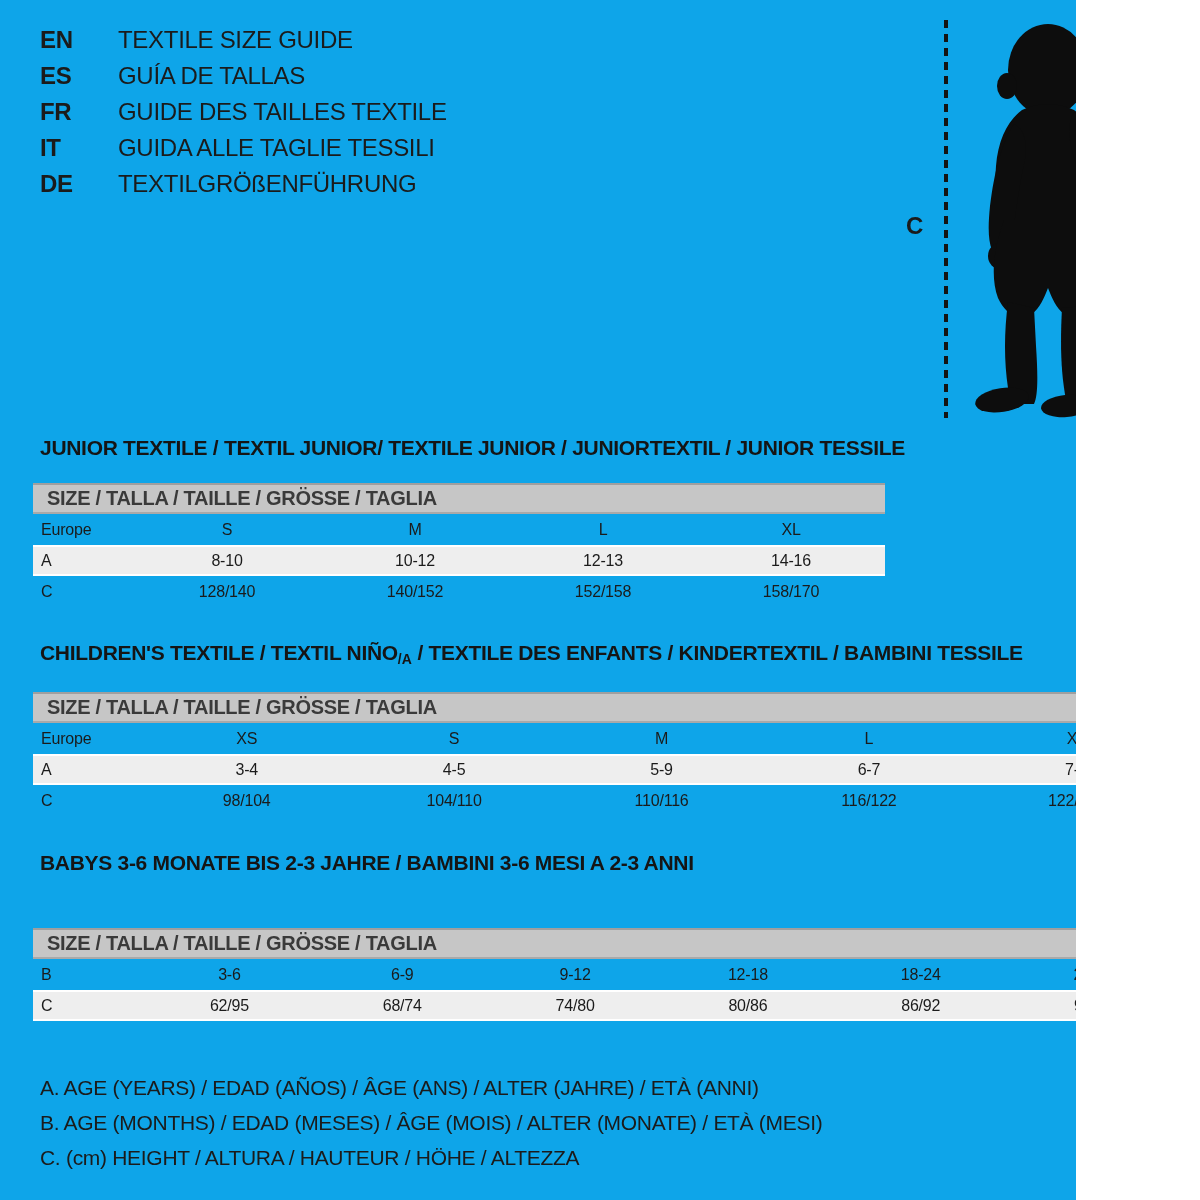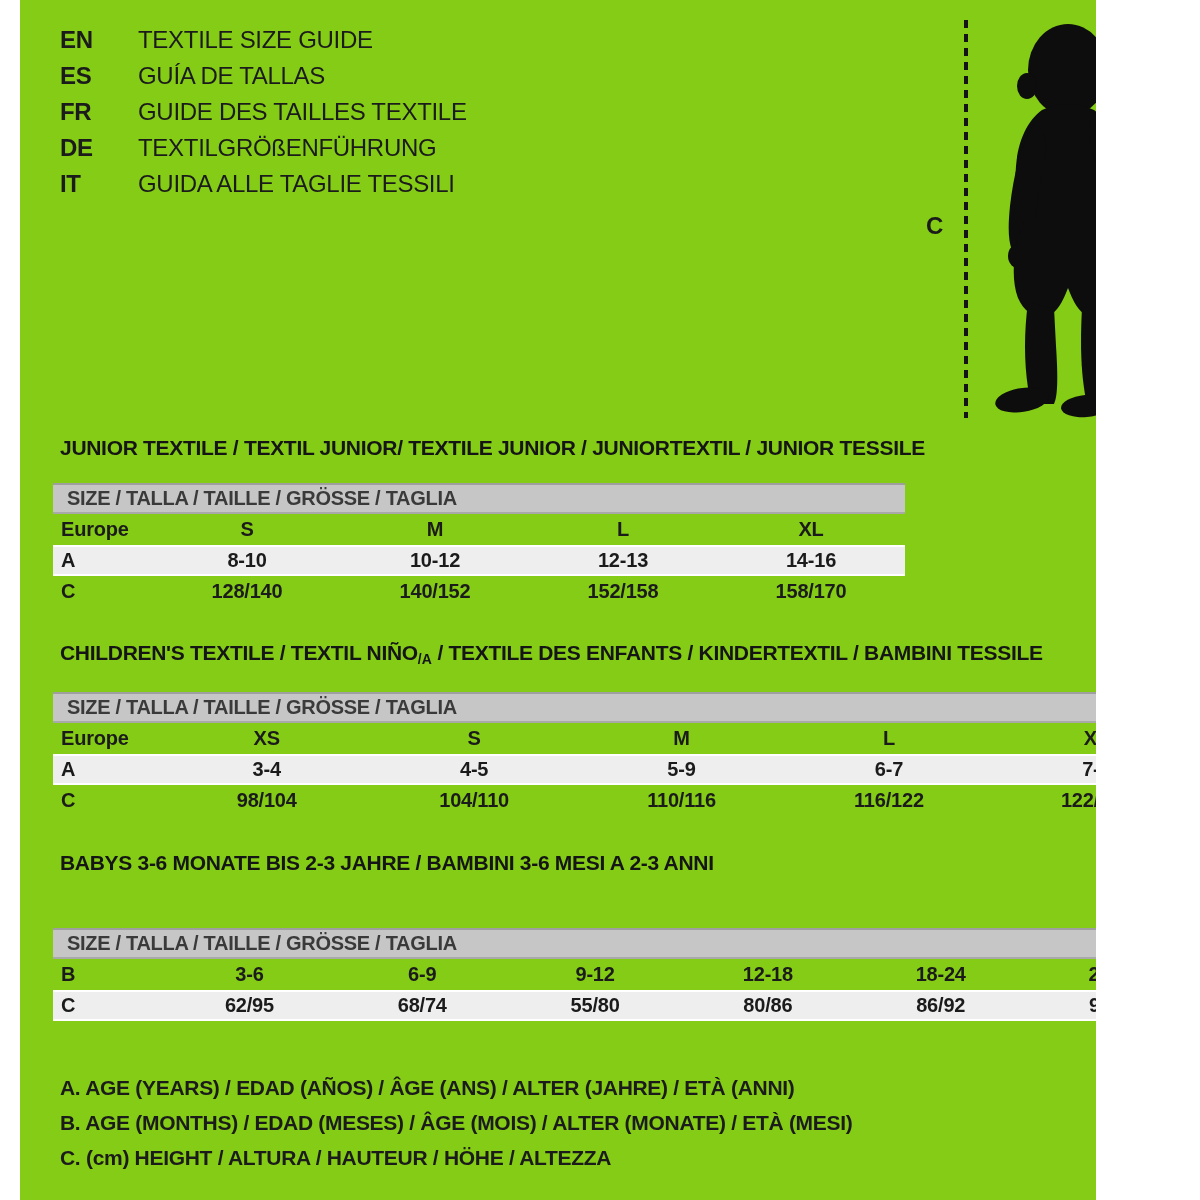--- a/index.html
+++ b/index.html
@@ -1,19 +1,19 @@
 <!DOCTYPE html>
 <html><head>
 <meta charset="utf-8">
 <style>
   html,body{margin:0;padding:0;background:#ffffff;}
   .page{
-    position:relative;width:1076px;height:1200px;background:#84cc16;
+    position:relative;width:1076px;height:1200px;background:#0ea5e9;
     font-family:"Liberation Sans","DejaVu Sans",sans-serif;
-    color:#1b1b1b;overflow:hidden;margin-left:20px;
+    color:#1b1b1b;overflow:hidden;
   }
   
   .lang-block{position:absolute;left:40px;top:22px;}
   .lang-row{display:flex;height:36px;align-items:center;}
   .lang-code{width:78px;font-size:24px;font-weight:700;letter-spacing:-0.3px;}
   .lang-label{font-size:24px;font-weight:400;letter-spacing:-0.3px;white-space:nowrap;}
   
   .c-label{position:absolute;left:906px;top:212px;font-size:24px;font-weight:700;}
   .dash-line{
     position:absolute;left:944px;top:20px;width:4px;height:398px;
@@ -27,32 +27,32 @@
   .t-babies{left:40px;top:846px;line-height:34px;}
   .sub{font-size:14px;vertical-align:-4px;letter-spacing:0;}
   
   .stable{position:absolute;left:33px;}
   .thead{
     height:31px;box-sizing:border-box;background:#c6c6c6;
     border-top:2px solid #9f9f9f;border-bottom:2px solid #a9a9a9;
     font-size:20px;font-weight:700;color:#3a3a3a;letter-spacing:-0.3px;
     padding-left:14px;line-height:26px;
   }
-  .trow{display:flex;height:31px;align-items:center;font-size:20px;font-weight:700;letter-spacing:-0.2px;}
+  .trow{display:flex;height:31px;align-items:center;font-size:16px;font-weight:400;letter-spacing:-0.2px;}
   .trow.alt{background:#eeeeee;border-top:2px solid #ffffff;border-bottom:2px solid #ffffff;box-sizing:border-box;}
   .tlabel{padding-left:8px;text-align:left;}
   .tcell{flex:1 1 0;text-align:center;}
   .tb-junior{top:483px;width:852px;}
   .tb-junior .tlabel{width:92px;}
   .tb-children{top:692px;width:1147px;}
   .tb-children .tlabel{width:102px;}
   .tb-babies{top:928px;width:1147px;}
   .tb-babies .tlabel{width:102px;}
   
-  .legend{position:absolute;left:40px;top:1070px;font-size:21px;font-weight:700;letter-spacing:-0.3px;}
+  .legend{position:absolute;left:40px;top:1070px;font-size:21px;font-weight:400;letter-spacing:-0.3px;}
   .legend-line{height:35px;line-height:35px;white-space:nowrap;}
 </style>
 </head>
 <body>
 
 <div class="page">
 
   <div class="lang-block">
     <div class="lang-row">
       <span class="lang-code">EN</span>
@@ -60,26 +60,26 @@
     </div>
     <div class="lang-row">
       <span class="lang-code">ES</span>
       <span class="lang-label">GUÍA DE TALLAS</span>
     </div>
     <div class="lang-row">
       <span class="lang-code">FR</span>
       <span class="lang-label">GUIDE DES TAILLES TEXTILE</span>
     </div>
     <div class="lang-row">
+      <span class="lang-code">IT</span>
+      <span class="lang-label">GUIDA ALLE TAGLIE TESSILI</span>
+    </div>
+    <div class="lang-row">
       <span class="lang-code">DE</span>
       <span class="lang-label">TEXTILGRÖßENFÜHRUNG</span>
-    </div>
-    <div class="lang-row">
-      <span class="lang-code">IT</span>
-      <span class="lang-label">GUIDA ALLE TAGLIE TESSILI</span>
     </div>
   </div>
 
   <span class="c-label">C</span>
   <div class="dash-line"></div>
   <svg class="baby-svg" width="182" height="404" viewBox="0 0 182 404">
     <g fill="#0d0d0d">
       <ellipse cx="92" cy="56" rx="40" ry="46"></ellipse>
       <ellipse cx="51" cy="72" rx="10" ry="13"></ellipse>
       <ellipse cx="133" cy="72" rx="10" ry="13"></ellipse>
@@ -166,21 +166,21 @@
       <span class="tcell">6-9</span>
       <span class="tcell">9-12</span>
       <span class="tcell">12-18</span>
       <span class="tcell">18-24</span>
       <span class="tcell">24-36</span>
     </div>
     <div class="trow alt">
       <span class="tlabel">C</span>
       <span class="tcell">62/95</span>
       <span class="tcell">68/74</span>
-      <span class="tcell">55/80</span>
+      <span class="tcell">74/80</span>
       <span class="tcell">80/86</span>
       <span class="tcell">86/92</span>
       <span class="tcell">92/98</span>
     </div>
   </div>
 
   <div class="legend">
     <div class="legend-line">A. AGE (YEARS) / EDAD (AÑOS) / ÂGE (ANS) / ALTER (JAHRE) / ETÀ (ANNI)</div>
     <div class="legend-line">B. AGE (MONTHS) / EDAD (MESES) / ÂGE (MOIS) / ALTER (MONATE) / ETÀ (MESI)</div>
     <div class="legend-line">C. (cm) HEIGHT / ALTURA / HAUTEUR / HÖHE / ALTEZZA</div>

